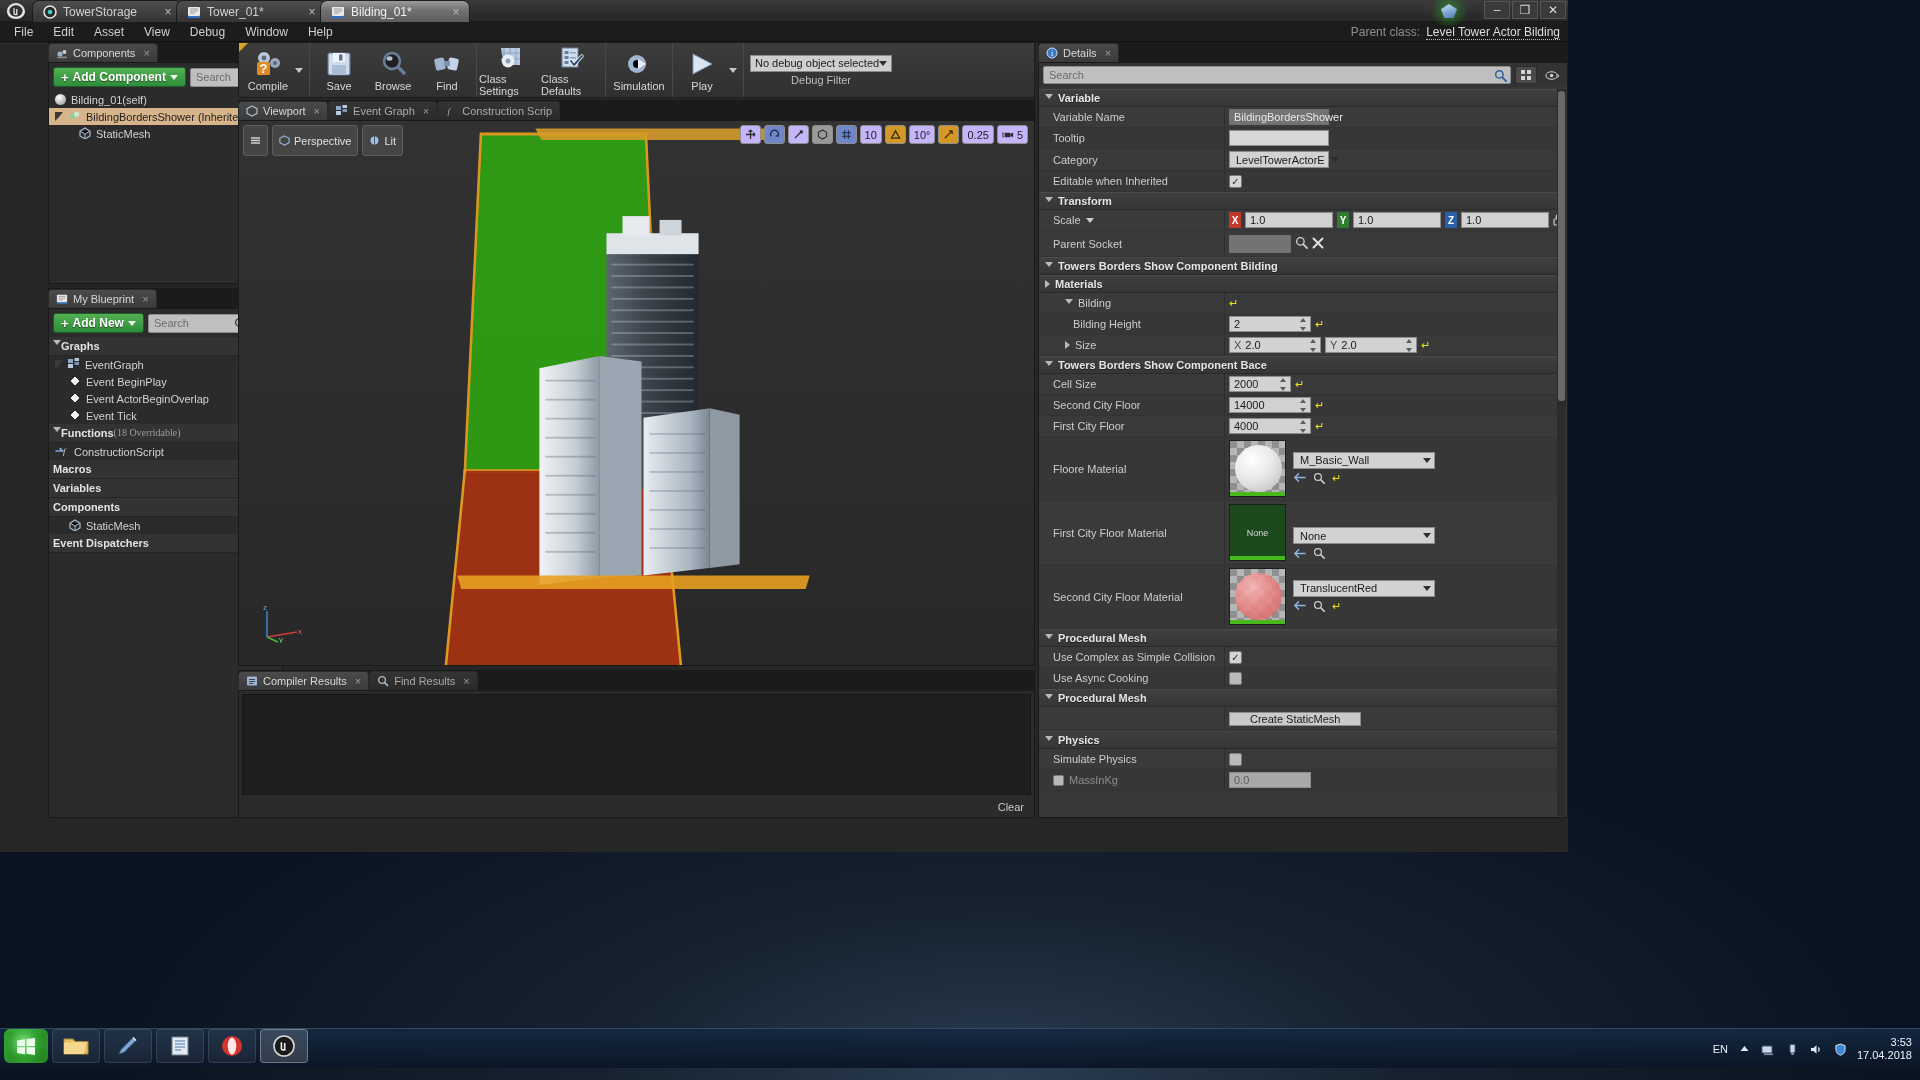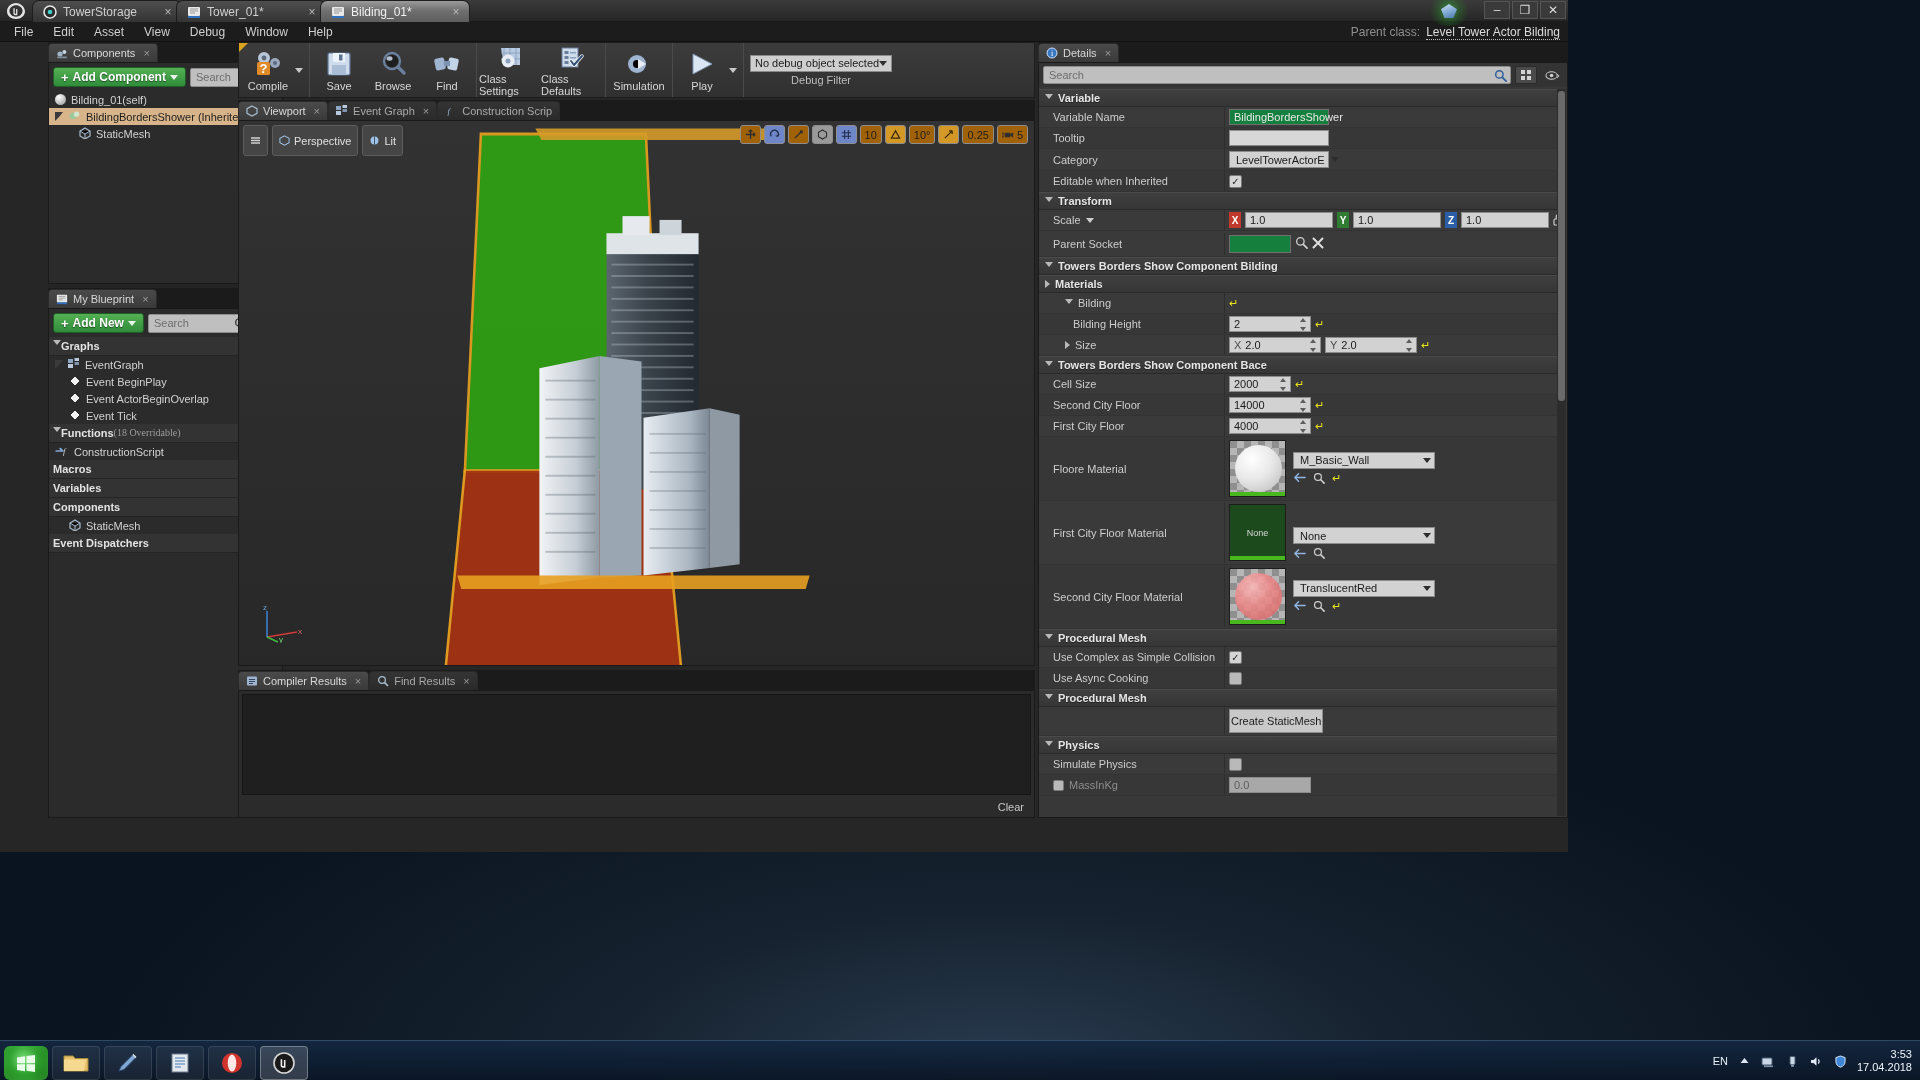--- a/index.html
+++ b/index.html
@@ -174,21 +174,21 @@
   }
   .vp-toolbar { position:absolute; left:4px; top:4px; display:flex; gap:4px; z-index:3; }
   .vp-chip {
     display:flex; align-items:center; gap:4px; height: 31px; padding: 0 6px;
     background: rgba(70,70,70,.92); border:1px solid #5d5d5d; border-radius:3px;
     color:#e0e0e0; font-size:11px;
   }
   .vp-right { position:absolute; right:6px; top:4px; display:flex; gap:3px; z-index:3; }
   .vp-sq {
     min-width: 19px; height: 19px; padding: 0 4px; border-radius:3px;
-    background:#a16207; color:#1d1d1d; border:1px solid #8e8e8e;
+    background:#c4b5fd; color:#1d1d1d; border:1px solid #8e8e8e;
     display:flex; align-items:center; justify-content:center; gap:2px; font-size:11px;
   }
   .vp-sq.blue { background:#6f86c9; }
   .vp-sq.orange { background:#d39826; }
   .vp-sq.grey2 { background:#9a9a9a; }
   .vp-scene { position:absolute; inset:0; background: #2d2d2d; }
   .axis-gizmo { position:absolute; left: 22px; bottom: 22px; width: 42px; height: 42px; }
 
   .resultswrap { position:absolute; left:0; right:0; bottom:0; height: 148px; }
   .results-body {
@@ -225,21 +225,21 @@
   .pval { flex:1 1 auto; display:flex; align-items:center; gap:4px; padding: 2px 6px 2px 4px; border-left: 1px solid #2e2e2e; min-height:20px; }
   .fieldbox {
     height: 16px; background:#d2d2d2; border:1px solid #8c8c8c; color:#1a1a1a;
     font-size: 11px; display:flex; align-items:center; padding: 0 4px;
     position:relative;
   }
   .fieldbox .spin { position:absolute; right:2px; top:1px; width:8px; height:13px; display:flex; flex-direction:column; justify-content:space-between; }
   .fieldbox .spin i { display:block; width:0;height:0;border-left:3px solid transparent;border-right:3px solid transparent; }
   .fieldbox .spin i.up { border-bottom:4px solid #5d5d5d; }
   .fieldbox .spin i.dn { border-top:4px solid #5d5d5d; }
-  .fieldbox.grey { background:#15803d; color:#e8e8e8; border-color:#6f6f6f;text-align:center; }
+  .fieldbox.grey { background:#737373; color:#e8e8e8; border-color:#6f6f6f;text-align:center; }
   .fieldbox.empty { background:#d8d8d8; }
   .axisbadge { width: 12px; height:16px; display:flex; align-items:center; justify-content:center; color:#fff; font-size:10px; font-weight:bold; }
   .axisbadge.x { background:#c0392b; }
   .axisbadge.y { background:#2e7d32; }
   .axisbadge.z { background:#2c5fa8; }
   .reset-ico { color:#e8e117; font-size:11px; line-height:11px; }
   .cb {
     width: 13px; height: 13px; background:#d5d5d5; border:1px solid #7a7a7a; border-radius:2px;
     display:flex; align-items:center; justify-content:center; color:#2a2a2a; font-size:10px;
   }
@@ -253,32 +253,32 @@
     width: 57px; height: 57px; border:1px solid #1d1d1d; position:relative; overflow:hidden;
     background:
       repeating-conic-gradient(#b6b6b6 0% 25%, #8f8f8f 0% 50%) 0 0 / 14px 14px;
   }
   .thumb .sphere { position:absolute; left:5px; top:4px; width:47px; height:47px; border-radius:50%; }
   .thumb .greenbar { position:absolute; left:0; right:0; bottom:0; height:4px; background:#49b81f; }
   .thumb.none { background:#1d4a1d; display:flex; align-items:center; justify-content:center; color:#d8d8d8; font-size:9px; }
   .matcol { display:flex; flex-direction:column; gap:3px; flex:1 1 auto; }
   .matrow2 { display:flex; align-items:center; gap:7px; color:#cfcfcf; font-size:11px; }
   .greybtn {
-    height: 24px; background:#c9c9c9; border:1px solid #8c8c8c; color:#1b1b1b;
-    font-size:11px; display:inline-flex; align-items:center; padding: 0 1px;
+    height: 14px; background:#c9c9c9; border:1px solid #8c8c8c; color:#1b1b1b;
+    font-size:11px; display:inline-flex; align-items:center; padding: 0 20px;
   }
   .vscroll { position:absolute; right:1px; top:26px; bottom:1px; width:9px; background:#2c2c2c; }
   .vscroll .thumbbar { position:absolute; left:1px; right:1px; top:2px; height: 310px; background:#6a6a6a; border-radius:3px; }
 
   
   .taskbar {
-    position:absolute; left:0; right:0; bottom:0; height: 40px;
+    position:absolute; left:0; right:0; bottom:12px; height: 40px;
     background: linear-gradient(180deg, rgba(20,40,65,.92) 0%, rgba(10,22,38,.96) 100%);
     border-top:1px solid rgba(120,170,220,.35);
-    display:flex; align-items:flex-end;
+    display:flex; align-items:flex-start;
   }
   .startorb {
     width: 44px; height: 34px; margin-left: 4px; border-radius: 6px;
     background: radial-gradient(circle at 45% 40%, #7ee37e 0%, #2fa02f 45%, #14640f 100%);
     display:flex; align-items:center; justify-content:center;
     box-shadow: 0 0 10px rgba(90,220,90,.45) inset;
   }
   .tbitem {
     width: 48px; height: 34px; margin-left: 4px; border-radius: 4px;
     background: rgba(255,255,255,.06); border:1px solid rgba(255,255,255,.10);

